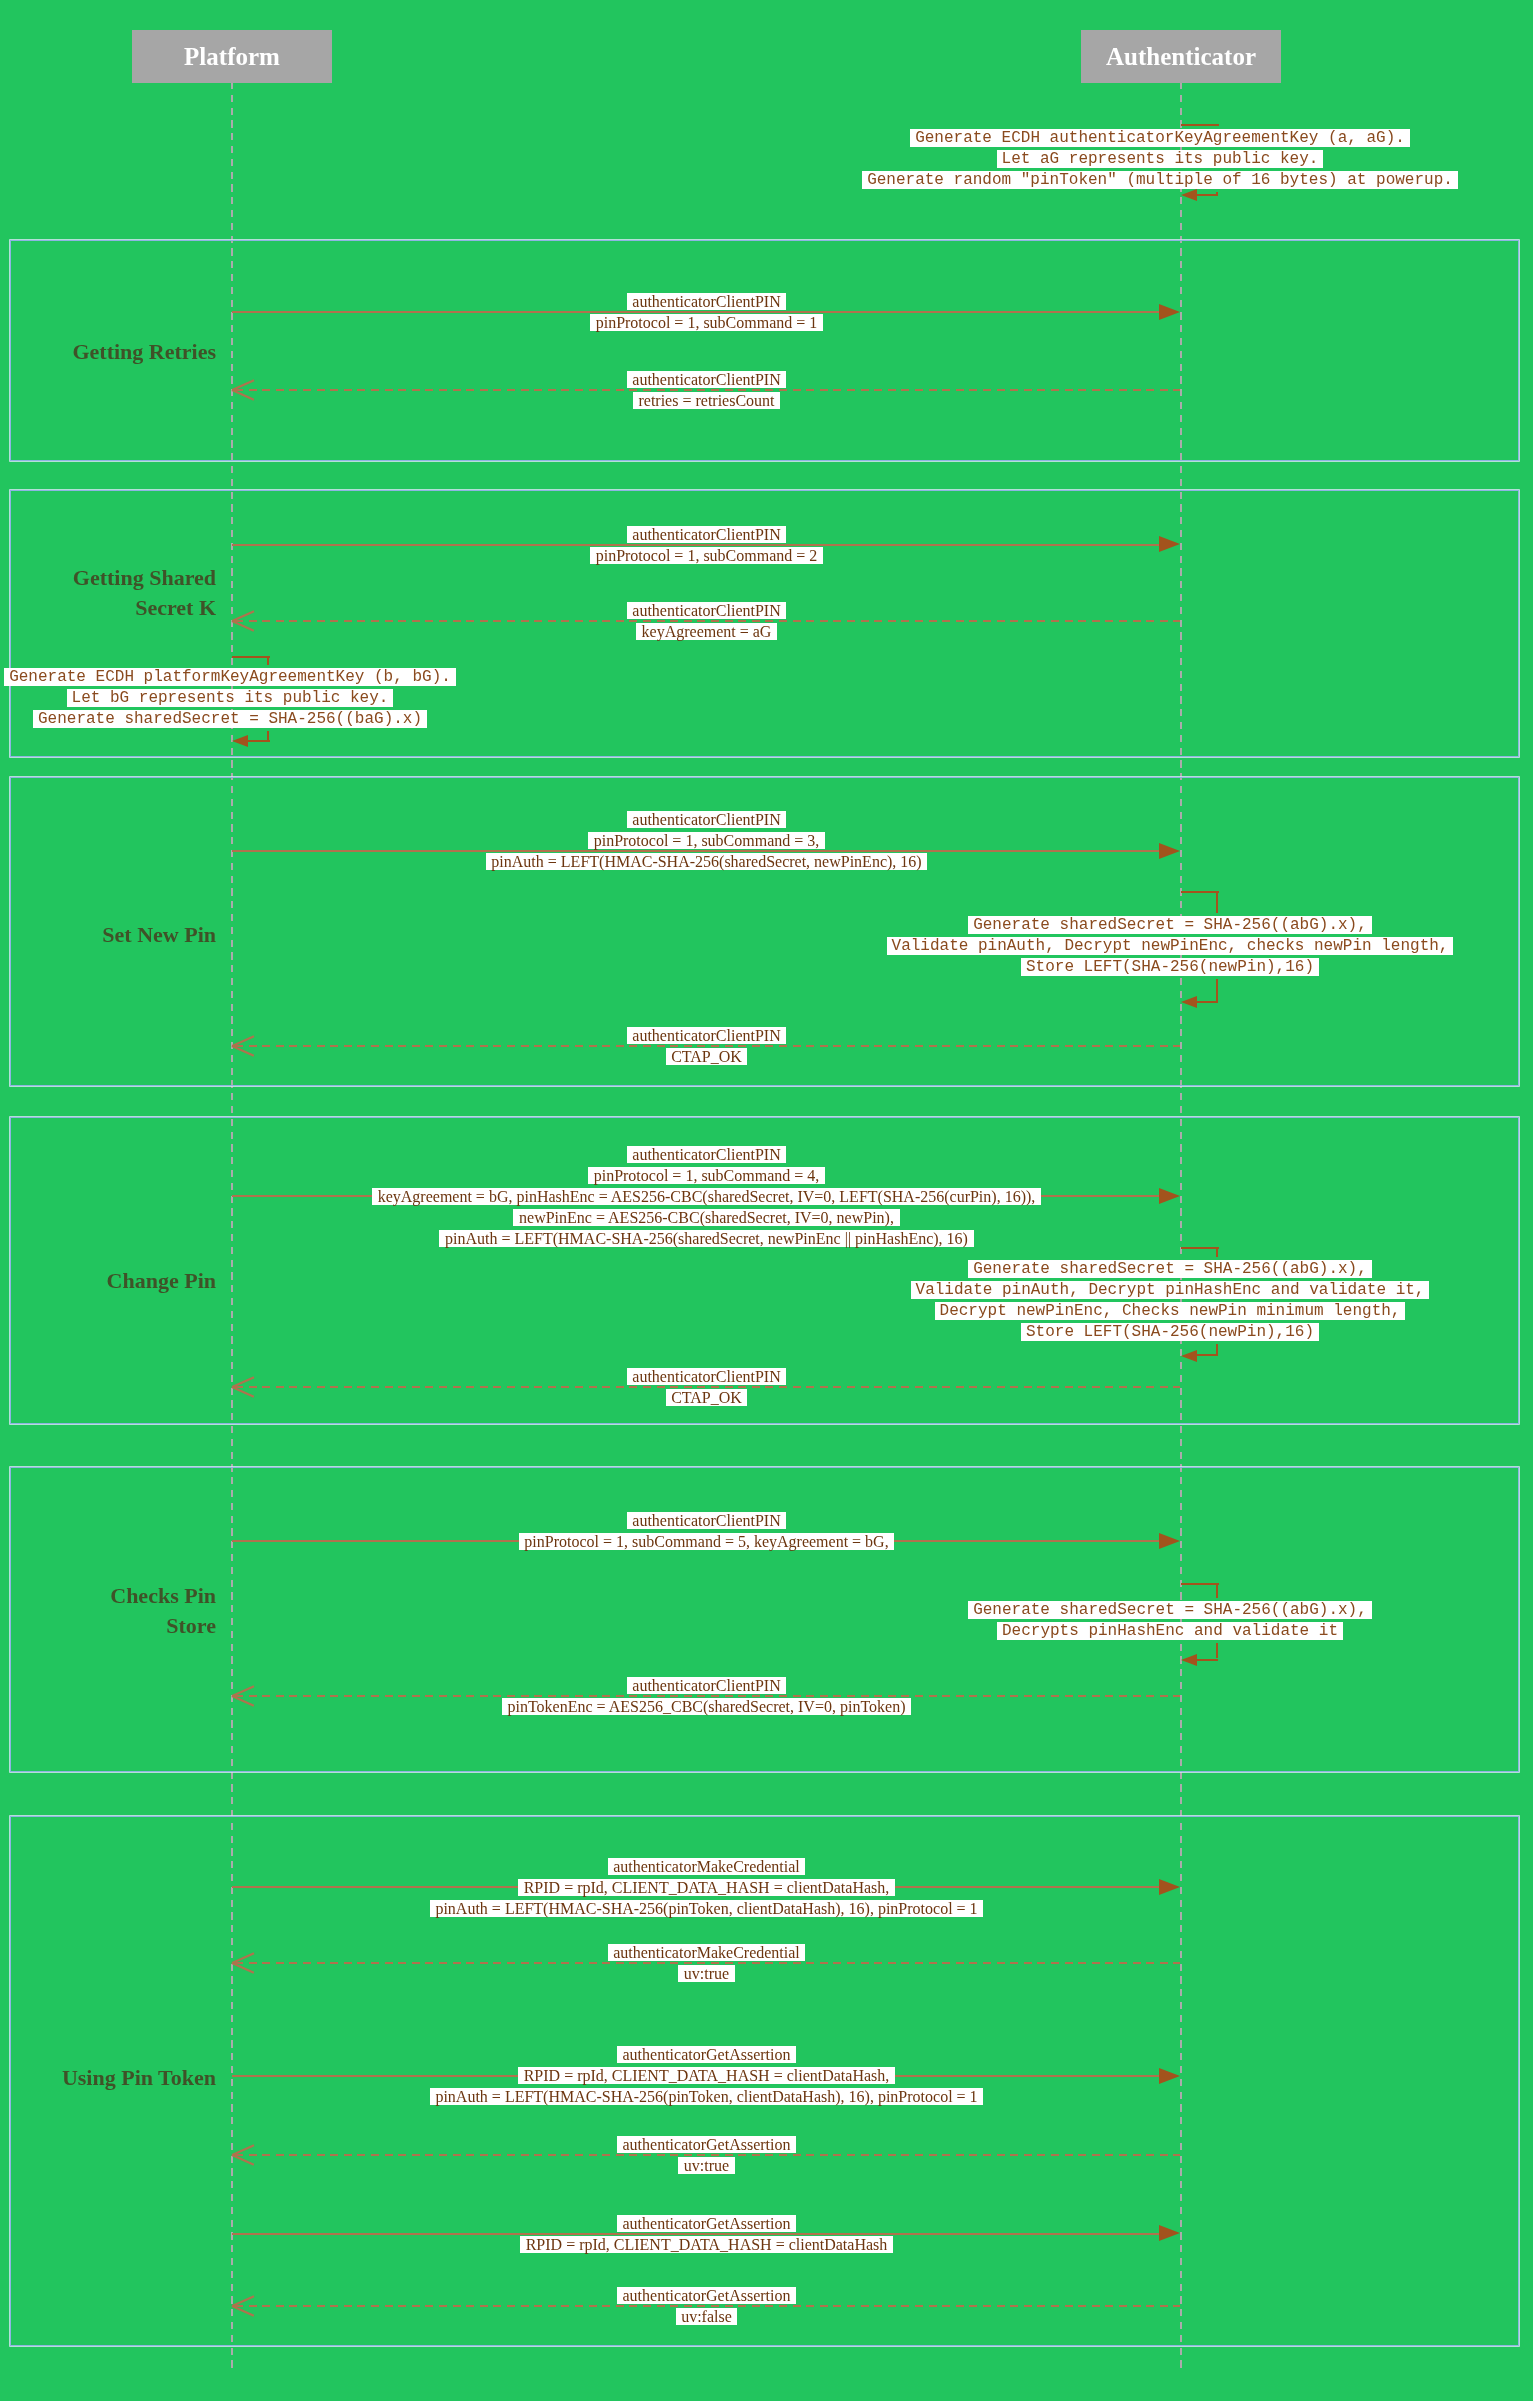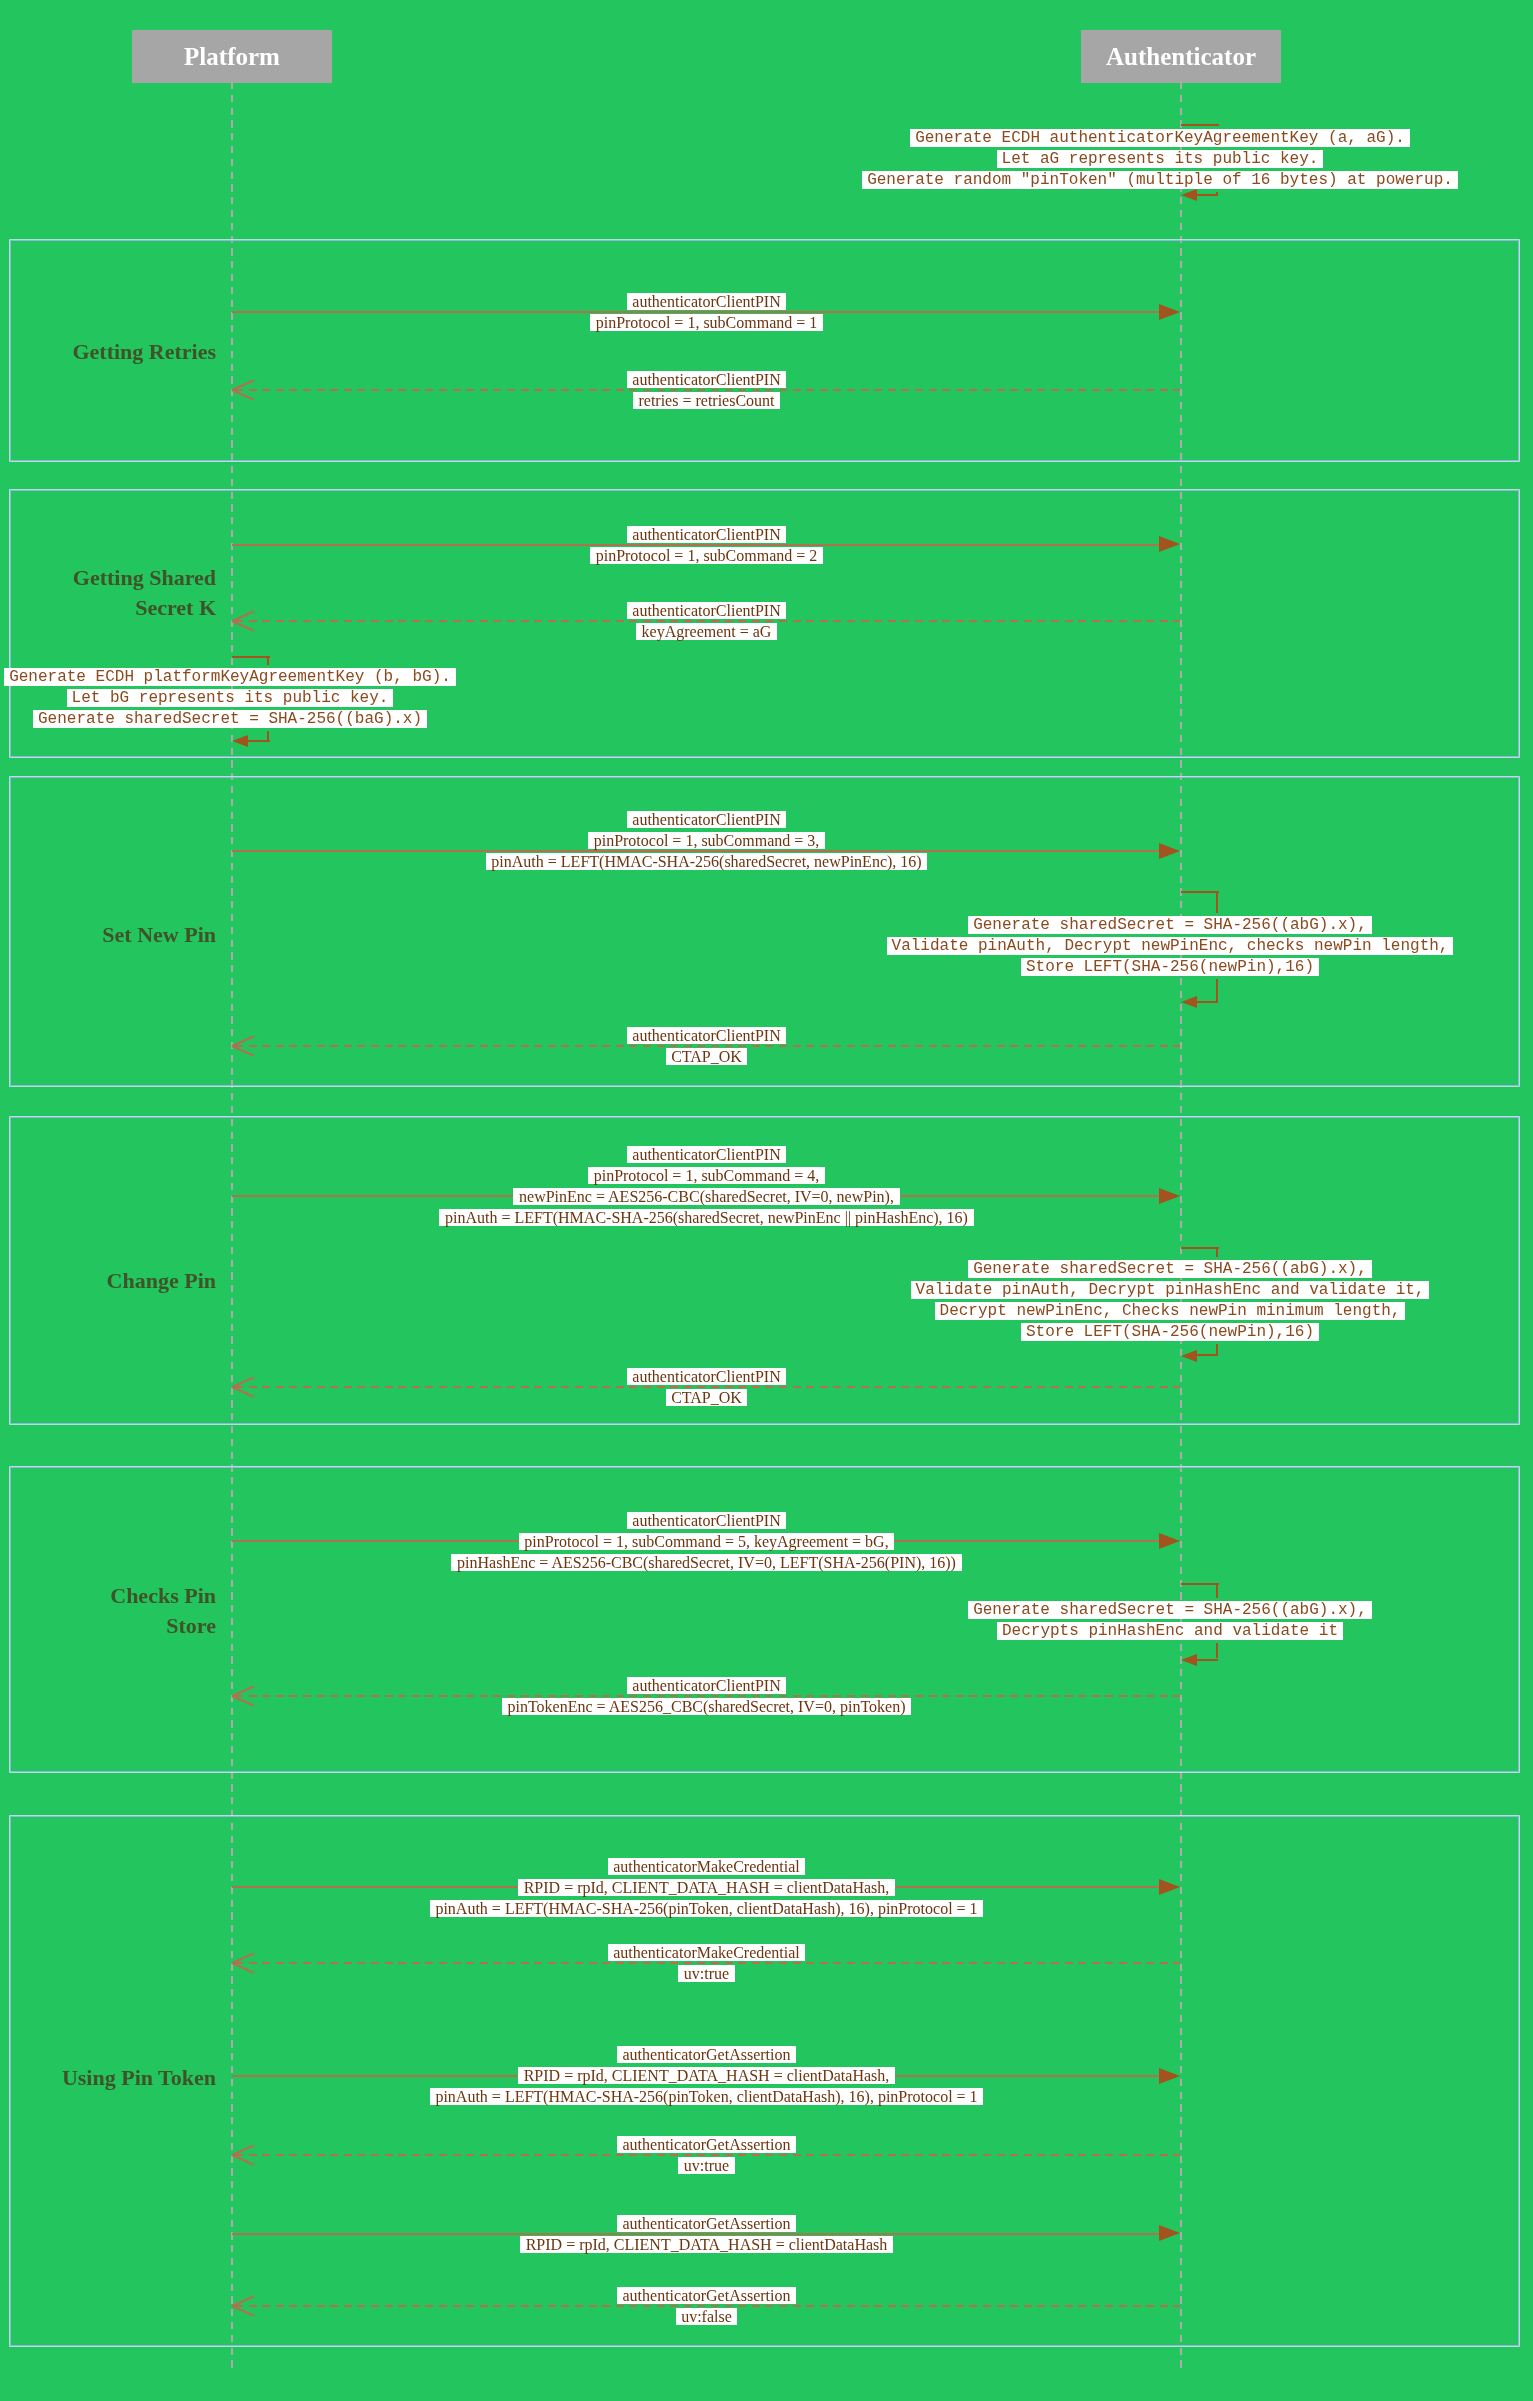--- a/index.html
+++ b/index.html
@@ -123,20 +123,21 @@
     </div>
     <div class="section" style="top: 1117px; height: 305px;"></div>
     <div class="section-title" style="top: 1266px;">
       <div>Change Pin</div>
     </div>
     <div class="hline" style="left: 232px; top: 1195px; width: 929px;"></div>
     <div class="tri-right" style="left: 1159px; top: 1188px;"></div>
     <div class="msg" style="left: 232px; top: 1144px; width: 949px;">
       <div><span>authenticatorClientPIN</span></div>
       <div><span>pinProtocol = 1, subCommand = 4,</span></div>
+      <div><span>keyAgreement = bG, pinHashEnc = AES256-CBC(sharedSecret, IV=0, LEFT(SHA-256(curPin), 16)),</span></div>
       <div><span>newPinEnc = AES256-CBC(sharedSecret, IV=0, newPin),</span></div>
       <div><span>pinAuth = LEFT(HMAC-SHA-256(sharedSecret, newPinEnc || pinHashEnc), 16)</span></div>
     </div>
     <div class="loop-seg" style="left: 1181px; top: 1247px; width: 38px; height: 2.4px;"></div>
     <div class="loop-seg" style="left: 1216px; top: 1247px; width: 2.4px; height: 10.4px;"></div>
     <div class="loop-seg" style="left: 1216px; top: 1344px; width: 2.4px; height: 10.4px;"></div>
     <div class="loop-seg" style="left: 1194px; top: 1354px; width: 24px; height: 2.4px;"></div>
     <div class="tri-left" style="left: 1181px; top: 1350px;"></div>
     <div class="note-text" style="left: 834px; top: 1259px; width: 672px;">
       <div><span>Generate sharedSecret = SHA-256((abG).x),</span></div>
@@ -154,21 +155,20 @@
     <div class="section" style="top: 1467px; height: 303px;"></div>
     <div class="section-title" style="top: 1581px;">
       <div>Checks Pin</div>
       <div>Store</div>
     </div>
     <div class="hline" style="left: 232px; top: 1540px; width: 929px;"></div>
     <div class="tri-right" style="left: 1159px; top: 1533px;"></div>
     <div class="msg" style="left: 232px; top: 1510px; width: 949px;">
       <div><span>authenticatorClientPIN</span></div>
       <div><span>pinProtocol = 1, subCommand = 5, keyAgreement = bG,</span></div>
-      <div><span>pinHashEnc = AES256-CBC(sharedSecret, IV=0, LEFT(SHA-256(PIN), 16))</span></div>
     </div>
     <div class="loop-seg" style="left: 1181px; top: 1583px; width: 38px; height: 2.4px;"></div>
     <div class="loop-seg" style="left: 1216px; top: 1583px; width: 2.4px; height: 15px;"></div>
     <div class="loop-seg" style="left: 1216px; top: 1643px; width: 2.4px; height: 15px;"></div>
     <div class="loop-seg" style="left: 1194px; top: 1659px; width: 24px; height: 2.4px;"></div>
     <div class="tri-left" style="left: 1181px; top: 1654px;"></div>
     <div class="note-text" style="left: 834px; top: 1600px; width: 672px;">
       <div><span>Generate sharedSecret = SHA-256((abG).x),</span></div>
       <div><span>Decrypts pinHashEnc and validate it</span></div>
     </div>

